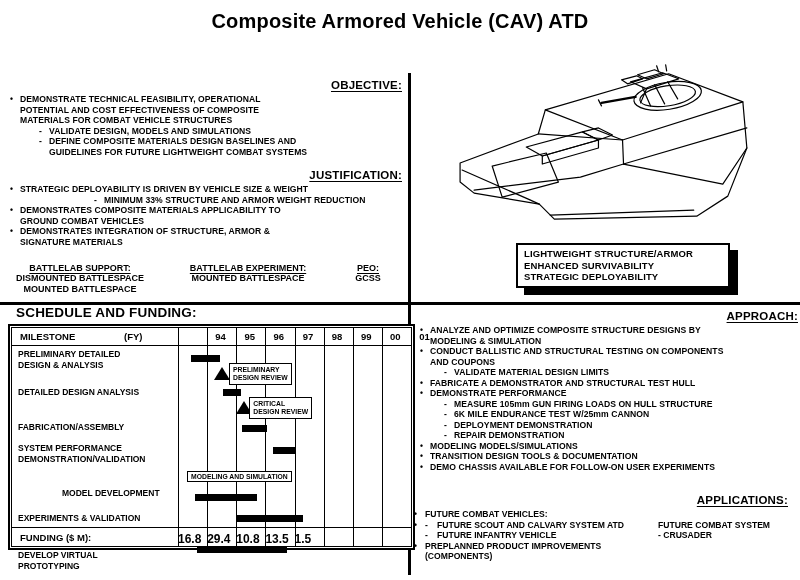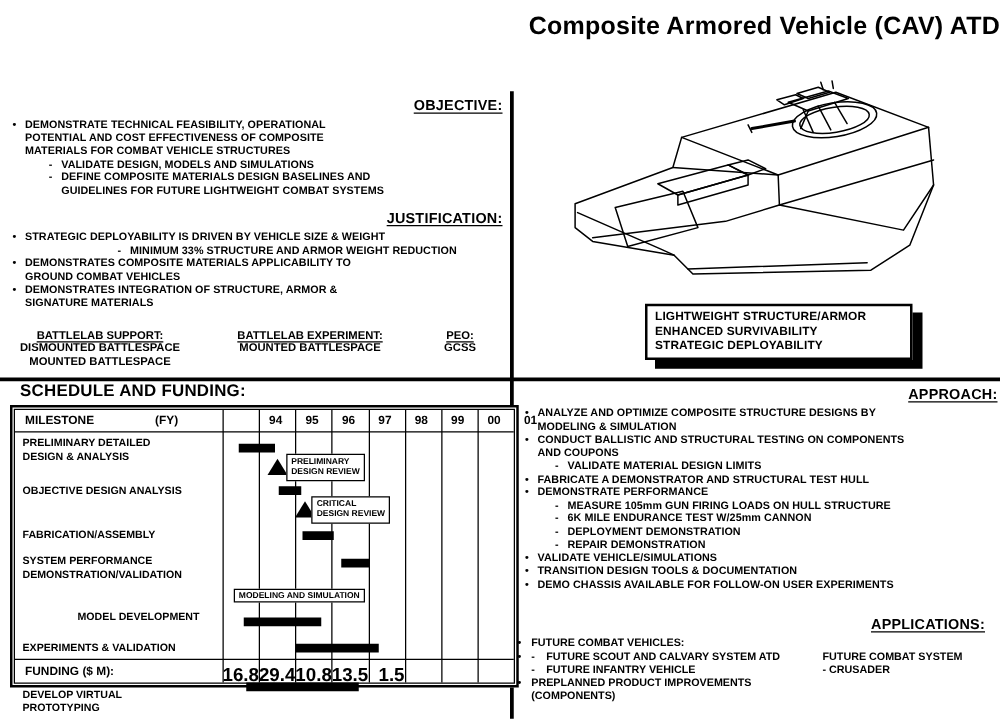--- a/index.html
+++ b/index.html
@@ -2,21 +2,21 @@
 <html><head>
 <meta charset="utf-8">
 <style>
   html,body{margin:0;padding:0;}
   body{
     width:800px;height:580px;position:relative;overflow:hidden;
     background:#ffffff;color:#000;
     font-family:"Liberation Sans",sans-serif;font-weight:bold;
   }
   .abs{position:absolute;}
-  #title{top:10px;left:0;width:800px;text-align:right;font-size:20px;letter-spacing:.2px;}
+  #title{top:10px;left:0;width:800px;text-align:center;font-size:20px;letter-spacing:.2px;}
   #divider-h{top:302px;left:0;width:800px;height:3px;background:#000;}
   #divider-v{left:408px;top:73px;width:3px;height:502px;background:#000;}
 
   .sec-heading{font-size:11.5px;text-decoration:underline;text-underline-offset:2px;margin-bottom:3px;letter-spacing:.2px;text-align:right;}
   .bul-row{display:flex;align-items:flex-start;font-size:8.6px;line-height:10.6px;letter-spacing:.05px;}
   .bul-glyph{flex:none;width:10px;}
   .bul-text{white-space:pre-line;}
   .ind0{margin-left:2px;}
   .ind1{margin-left:31px;}
   .ind2{margin-left:86px;}
@@ -46,21 +46,21 @@
   #g-mile-h{position:absolute;left:8px;top:3px;font-size:9.5px;}
   #g-fy-h{position:absolute;left:112px;top:3px;font-size:9.5px;}
   #g-body{position:absolute;left:0;top:18px;right:0;height:208px;}
   .g-label{position:absolute;left:6px;width:158px;font-size:8.5px;line-height:10.5px;white-space:pre-line;}
   .g-bar{position:absolute;height:7px;background:#000;}
   .g-tri{position:absolute;width:0;height:0;border-left:8px solid transparent;border-right:8px solid transparent;border-bottom:13px solid #000;}
   .g-note{position:absolute;background:#fff;border:1px solid #000;font-size:6.8px;line-height:8px;padding:2px 3px;white-space:pre-line;z-index:3;}
   .g-band{position:absolute;background:#fff;border:1px solid #000;font-size:6.8px;line-height:9px;text-align:center;z-index:3;}
   #g-fund{position:absolute;left:0;right:0;bottom:0;height:18px;}
   #g-fund-label{position:absolute;left:8px;top:4px;font-size:9.5px;}
-  .g-fund-val{position:absolute;top:4px;text-align:right;font-size:15px;}
+  .g-fund-val{position:absolute;top:4px;text-align:left;font-size:12px;}
 
   #approach{left:418px;top:310px;width:380px;}
   #approach .bul-row{line-height:10.5px;}
   #applications{left:408px;top:494px;width:380px;}
   .app-row{position:relative;display:flex;align-items:flex-start;font-size:8.6px;line-height:10.6px;}
   .app-right{position:absolute;left:250px;top:0;}
   .app-dash{flex:none;width:12px;text-align:left;}
   .app-glyph{flex:none;width:11px;margin-left:6px;}
 </style>
 </head>
@@ -186,21 +186,21 @@
         <div class="g-year" style="left: 253.375px; width: 29.125px;">97</div>
         <div class="g-year" style="left: 282.5px; width: 29.125px;">98</div>
         <div class="g-year" style="left: 311.625px; width: 29.125px;">99</div>
         <div class="g-year" style="left: 340.75px; width: 29.125px;">00</div>
         <div class="g-year" style="left: 369.875px; width: 29.125px;">01</div>
       </div>
     <div id="g-body">
         <div class="g-label" style="top: 3px;">PRELIMINARY DETAILED
 DESIGN &amp; ANALYSIS</div>
         <div class="g-bar" style="left: 179.106px; width: 29.125px; top: 9px;"></div>
-        <div class="g-label" style="top: 41px;">OBJECTIVE DESIGN ANALYSIS</div>
+        <div class="g-label" style="top: 41px;">DETAILED DESIGN ANALYSIS</div>
         <div class="g-bar" style="left: 211.144px; width: 17.475px; top: 43px;"></div>
         <div class="g-label" style="top: 76px;">FABRICATION/ASSEMBLY</div>
         <div class="g-bar" style="left: 230.075px; width: 24.7562px; top: 79px;"></div>
         <div class="g-label" style="top: 97px;">SYSTEM PERFORMANCE
 DEMONSTRATION/VALIDATION</div>
         <div class="g-bar" style="left: 260.656px; width: 23.3px; top: 101px;"></div>
         <div class="g-label" style="top: 142px; padding-left: 44px;">MODEL DEVELOPMENT</div>
         <div class="g-bar" style="left: 183.475px; width: 61.1625px; top: 148px;"></div>
         <div class="g-label" style="top: 167px;">EXPERIMENTS &amp; VALIDATION</div>
         <div class="g-bar" style="left: 224.25px; width: 66.9875px; top: 169px;"></div>
@@ -275,21 +275,21 @@
       <div class="bul-row ind1">
         <span class="bul-glyph">-</span>
         <div class="bul-text">DEPLOYMENT DEMONSTRATION</div>
       </div>
       <div class="bul-row ind1">
         <span class="bul-glyph">-</span>
         <div class="bul-text">REPAIR DEMONSTRATION</div>
       </div>
       <div class="bul-row ind0">
         <span class="bul-glyph">•</span>
-        <div class="bul-text">VALIDATE VEHICLE/SIMULATIONS</div>
+        <div class="bul-text">MODELING MODELS/SIMULATIONS</div>
       </div>
       <div class="bul-row ind0">
         <span class="bul-glyph">•</span>
         <div class="bul-text">TRANSITION DESIGN TOOLS &amp; DOCUMENTATION</div>
       </div>
       <div class="bul-row ind0">
         <span class="bul-glyph">•</span>
         <div class="bul-text">DEMO CHASSIS AVAILABLE FOR FOLLOW-ON USER EXPERIMENTS</div>
       </div>
     </div>

